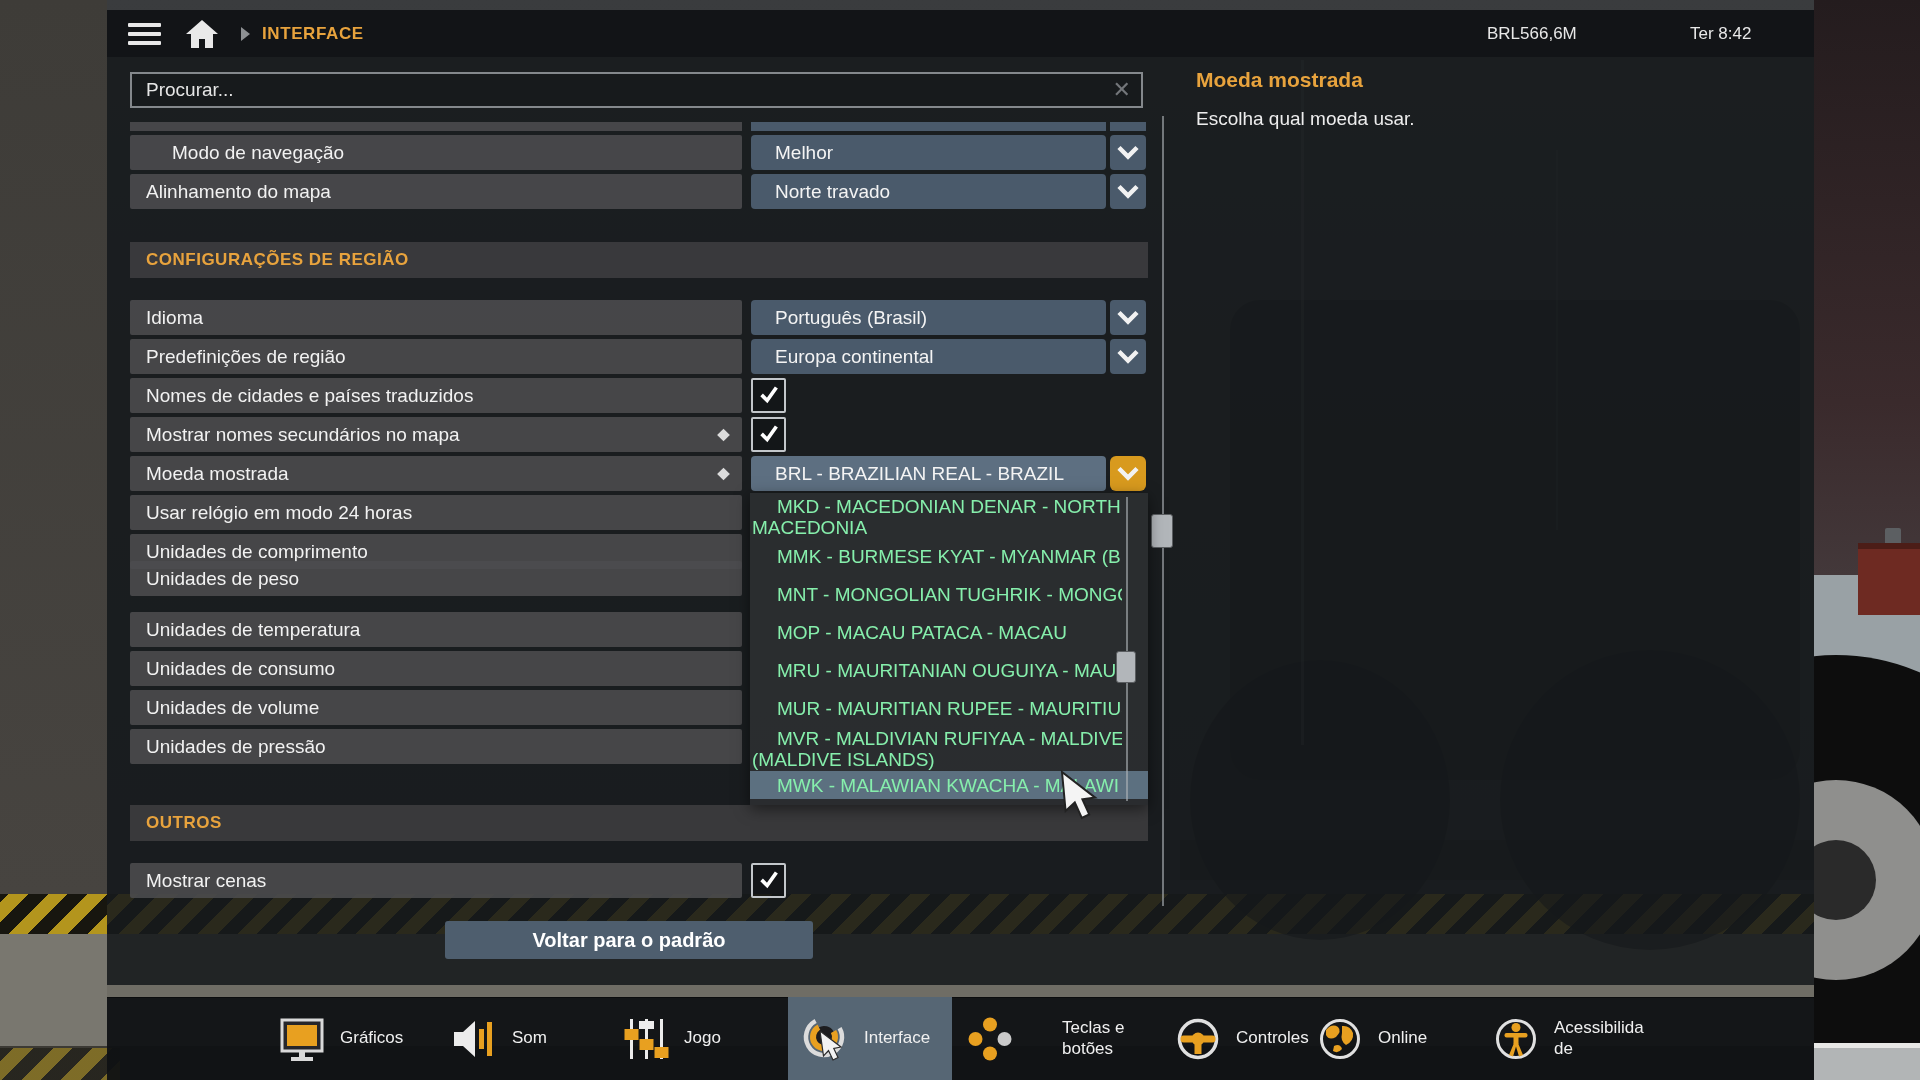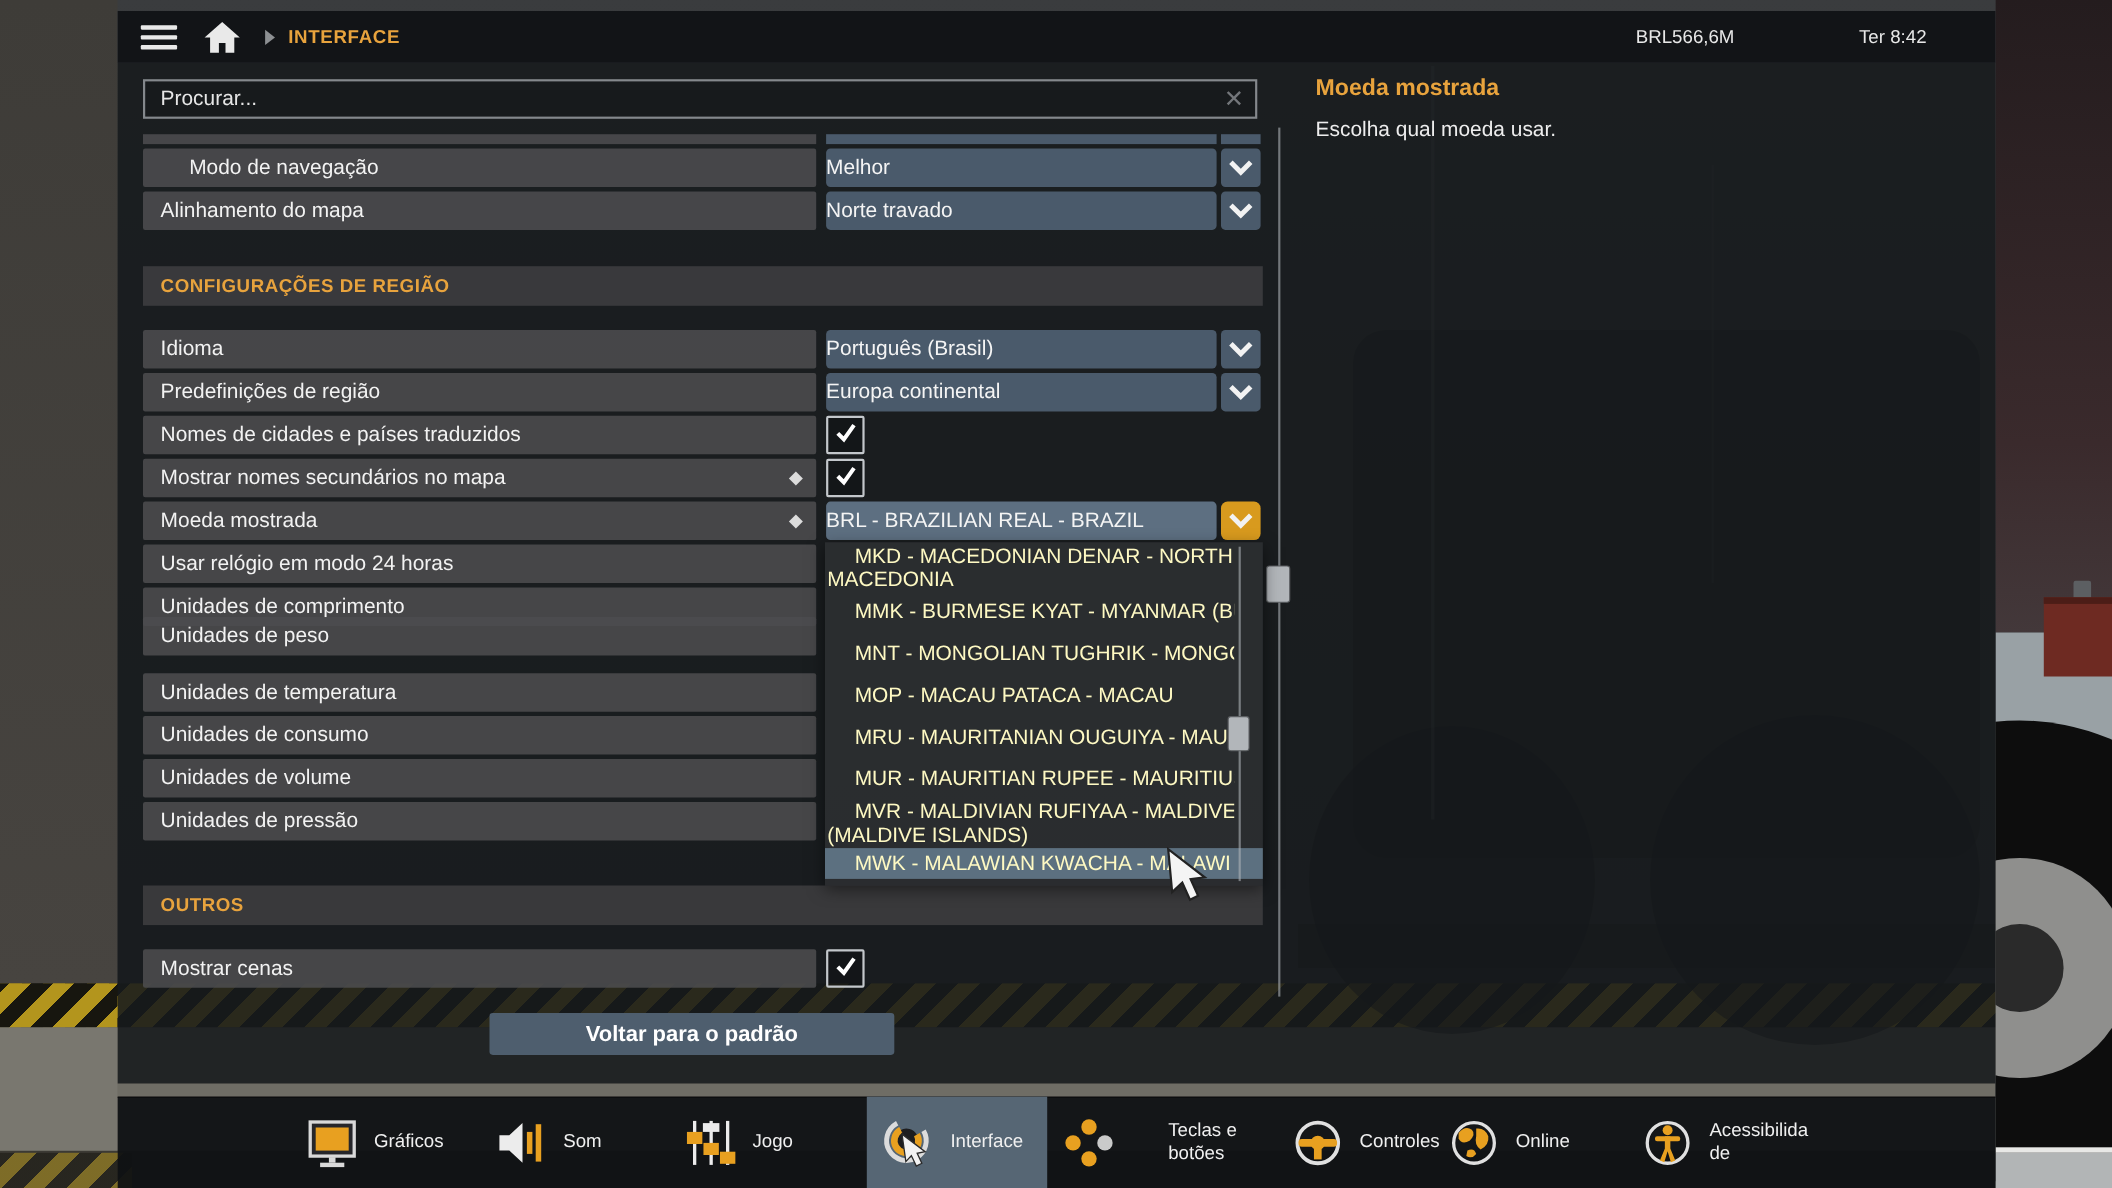--- a/index.html
+++ b/index.html
@@ -32,36 +32,36 @@
   
   .row-label{position:absolute;left:130px;width:612px;height:35px;background:rgba(76,76,78,0.88);
              border-radius:2px;display:flex;align-items:center;font-size:19px;color:#f2f2f2;
              padding-left:16px;box-sizing:border-box;}
   .diamond{position:absolute;right:14px;top:50%;width:9px;height:9px;background:#dcdcdc;
            transform:translateY(-50%) rotate(45deg);}
   .section-header{position:absolute;left:130px;width:1018px;height:36px;background:rgba(62,62,64,0.88);
                   display:flex;align-items:center;padding-left:16px;box-sizing:border-box;
                   color:#e8a33d;font-size:17px;font-weight:bold;letter-spacing:.5px;}
   .row-value{position:absolute;left:751px;width:355px;height:35px;background:#4a5a6b;border-radius:4px;
-             display:flex;align-items:center;font-size:19px;color:#f4f4f4;
+             display:flex;align-items:center;font-size:19px;color:#f4f4f4;padding-left:24px;
              box-sizing:border-box;cursor:pointer;}
   .row-value.selected{background:#5d6f81;}
   .chev-btn{position:absolute;left:1110px;width:36px;height:35px;background:#4a5a6b;border-radius:4px;
             display:flex;align-items:center;justify-content:center;cursor:pointer;}
   .chev-btn.open{background:#d89a1e;border-radius:6px;}
   .checkbox{position:absolute;left:751px;width:35px;height:35px;box-sizing:border-box;
             border:2px solid #c3c7cb;background:rgba(14,16,18,0.55);border-radius:2px;
             display:flex;align-items:center;justify-content:center;cursor:pointer;}
   .sliver{background:rgba(76,76,78,0.88);}
   
   #dropdown-panel{left:750px;top:493px;width:398px;height:312px;background:rgba(43,45,48,0.97);
                   box-shadow:0 4px 14px rgba(0,0,0,.5);padding-top:4px;box-sizing:border-box;z-index:6;}
   .dd-item{position:relative;width:372px;overflow:hidden;display:flex;flex-direction:column;
            justify-content:center;cursor:pointer;}
-  .dd-item .ln{font-size:19px;color:#fef9c3;line-height:21px;white-space:nowrap;padding-left:2px;}
+  .dd-item .ln{font-size:19px;color:#86efac;line-height:21px;white-space:nowrap;padding-left:2px;}
   .dd-item .ln.first{padding-left:27px;}
   .dd-item.highlight{background:#5c7080;width:398px;}
   
   .sb-track{position:absolute;width:2px;background:rgba(175,180,185,.6);}
   .sb-thumb{position:absolute;background:#b2b6ba;border:1px solid #5a5d60;border-radius:3px;box-sizing:border-box;cursor:pointer;}
   
   #help-title{left:1196px;top:68px;font-size:21px;font-weight:bold;color:#e8a33d;}
   #help-desc{left:1196px;top:108px;font-size:19px;color:#ededed;}
   
   #reset-btn{left:445px;top:921px;width:368px;height:38px;background:#4e5e6e;border-radius:3px;

